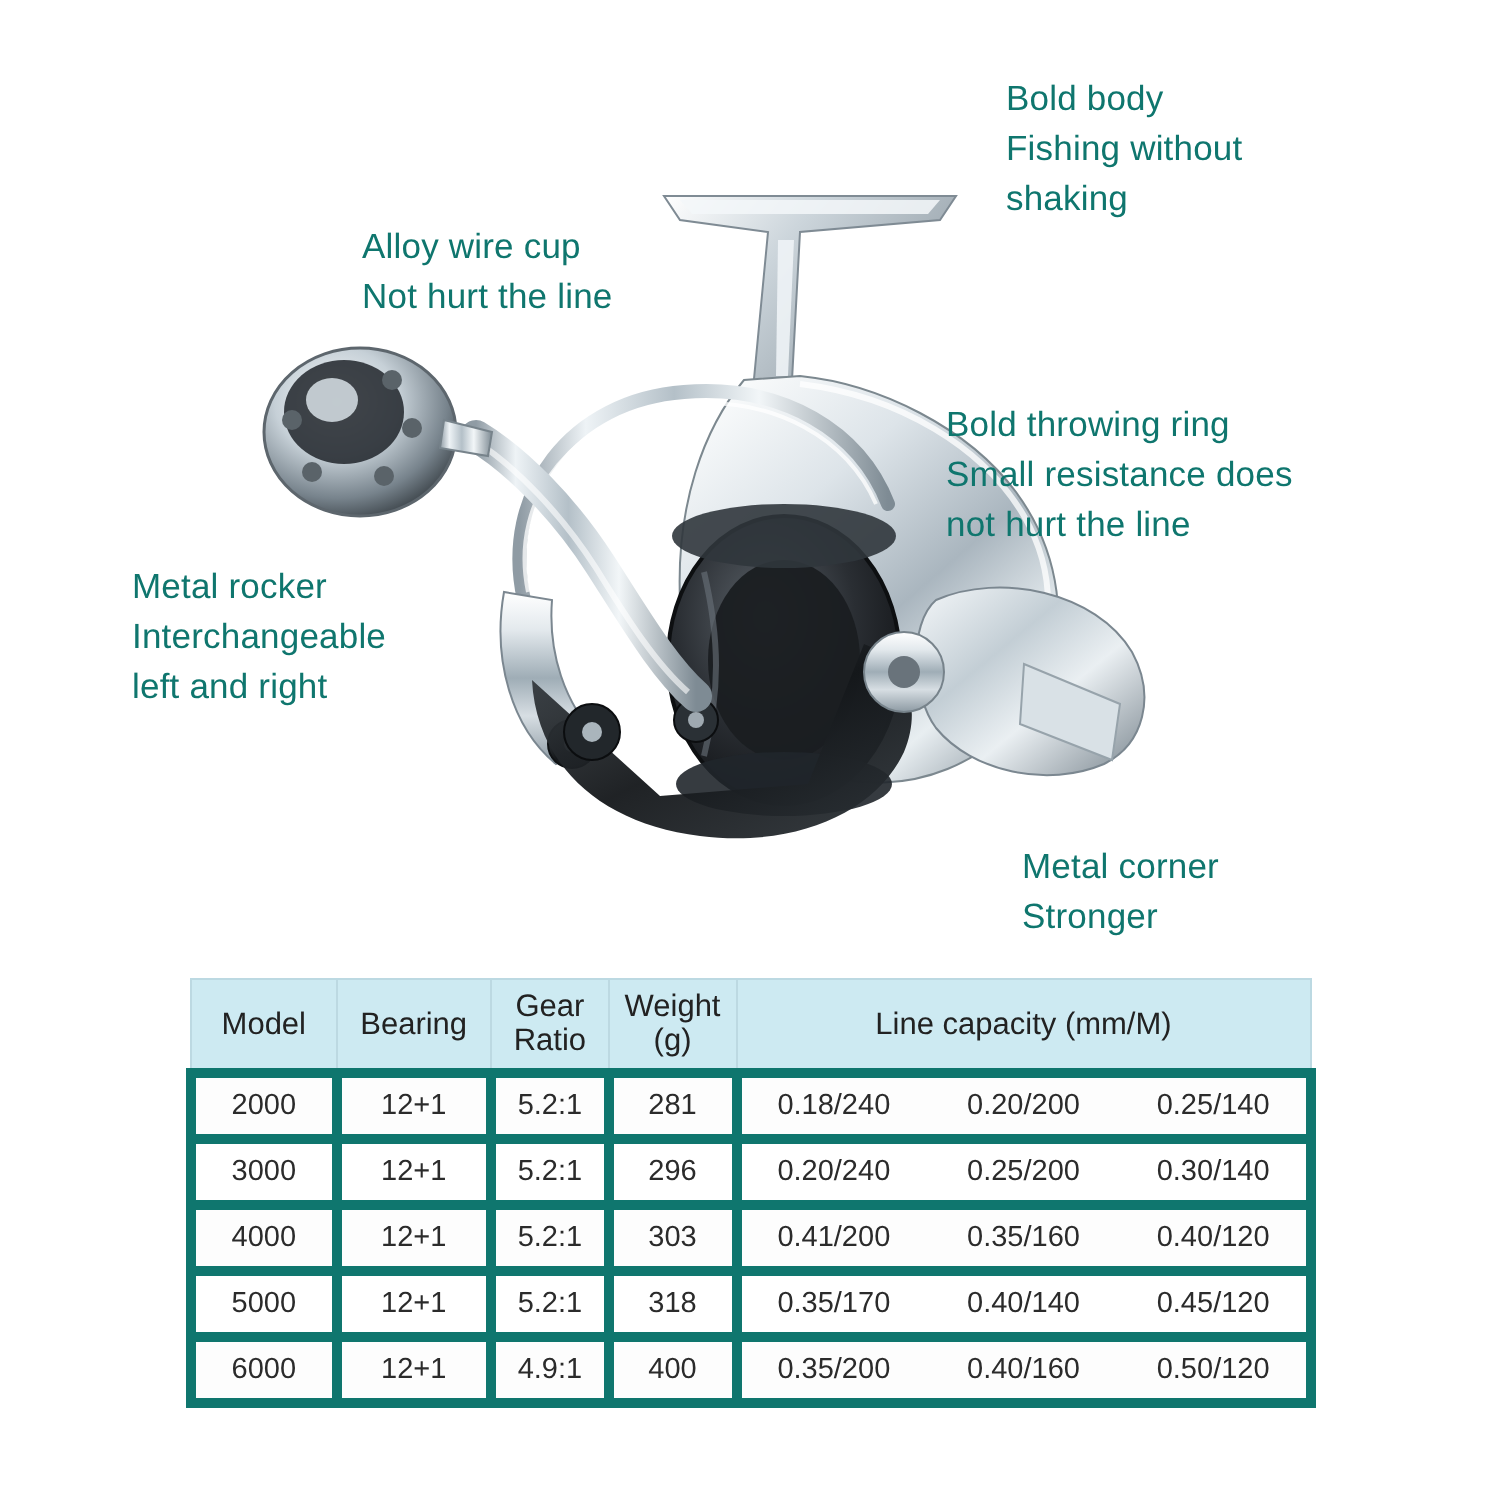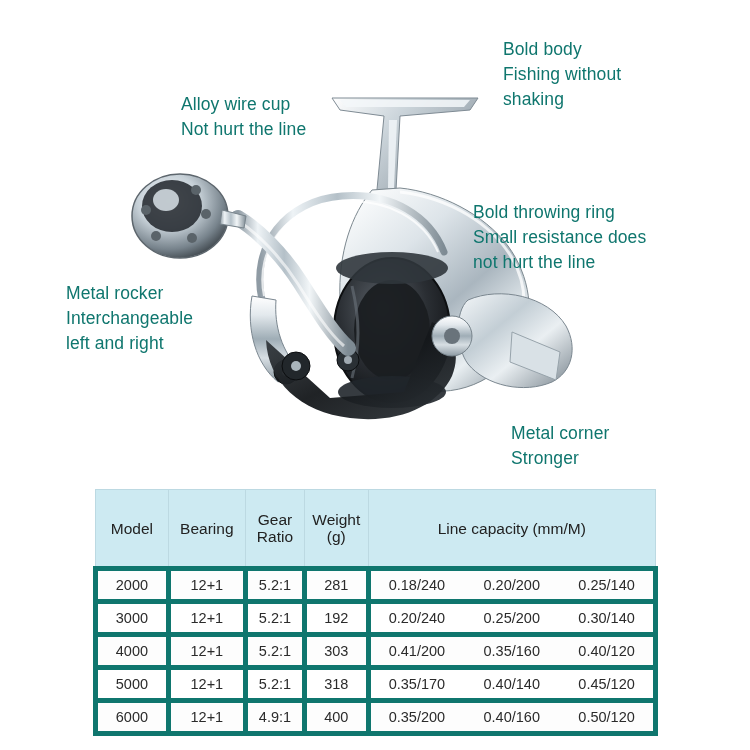--- a/index.html
+++ b/index.html
@@ -26,21 +26,21 @@
   .callout {
     position: absolute;
     font-size: 17.5px;
     line-height: 25px;
     color: #0f766e;
     white-space: pre-line;
     letter-spacing: 0.1px;
   }
 
   #callout-bold-body   { left: 503px; top: 37px; }
-  #callout-alloy-cup   { left: 181px; top: 92px; }
+  #callout-alloy-cup   { left: 181px; top: 111px; }
   #callout-throwing    { left: 473px; top: 200px; }
   #callout-metal-rocker{ left: 66px;  top: 281px; }
   #callout-metal-corner{ left: 511px; top: 421px; }
 
   
   #reel-illustration {
     position: absolute;
     left: 0;
     top: 0;
     width: 750px;
@@ -59,21 +59,21 @@
     width: 565px;
     font-size: 14.5px;
     color: #2b2b2b;
   }
   table.spec th {
     background: #cdeaf2;
     border: 1px solid #bcd9e2;
     font-weight: normal;
     font-size: 15.5px;
     color: #222;
-    padding: 21px 2px;
+    padding: 5px 2px;
     line-height: 17px;
     text-align: center;
     height: 34px;
     box-sizing: border-box;
   }
   table.spec td {
     border: 5px solid #0f766e;
     text-align: center;
     padding: 6px 2px;
     height: 27px;
@@ -267,21 +267,21 @@
               <span>0.18/240</span>
               <span>0.20/200</span>
               <span>0.25/140</span>
             </div>
           </td>
         </tr>
         <tr>
           <td class="col-model">3000</td>
           <td class="col-bearing">12+1</td>
           <td class="col-gear">5.2:1</td>
-          <td class="col-weight">192</td>
+          <td class="col-weight">296</td>
           <td class="col-line">
             <div class="line-cells">
               <span>0.20/240</span>
               <span>0.25/200</span>
               <span>0.30/140</span>
             </div>
           </td>
         </tr>
         <tr>
           <td class="col-model">4000</td>

